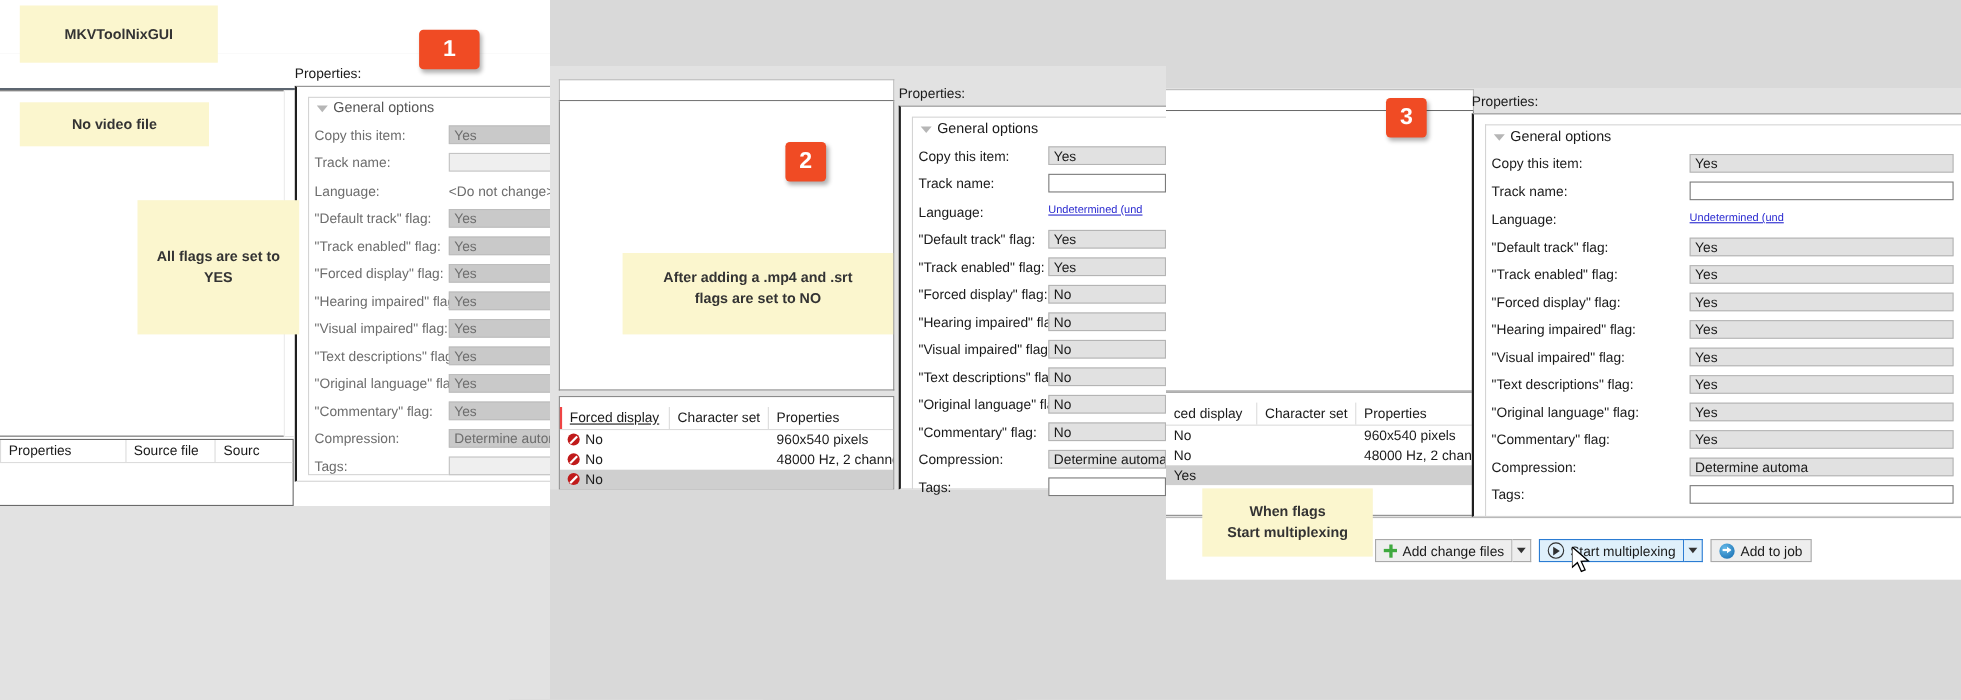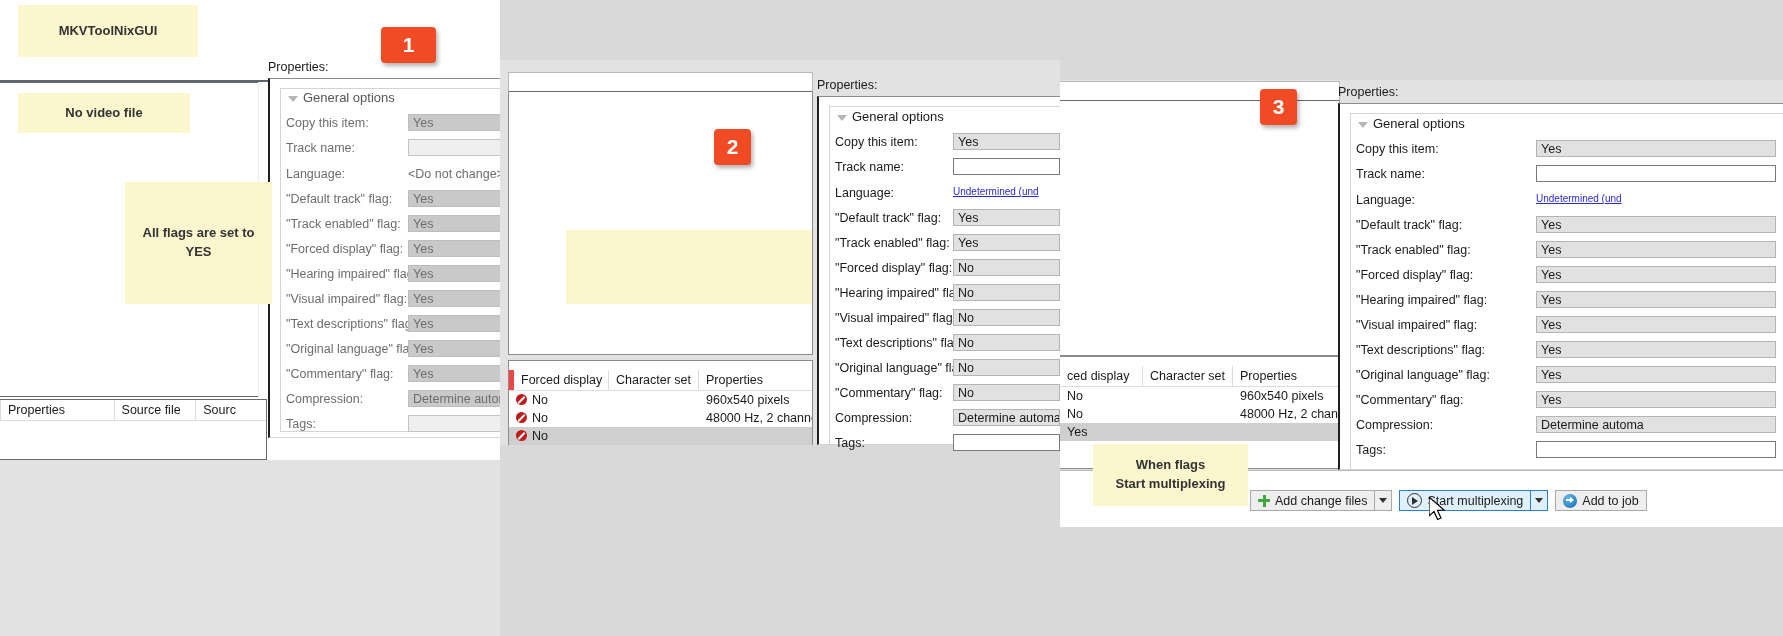--- a/index.html
+++ b/index.html
@@ -221,21 +221,21 @@
 
 <div style="position:absolute;left:500px;top:0;width:1283px;height:636px;background:#d9d9d9;"></div>
 
 <div class="panel" style="left:500px;top:60px;width:560px;height:385px;background:#e2e2e2;">
 
   <div class="groupbox" style="position:absolute;left:8px;top:12px;width:305px;height:20px;border-color:#b9b9b9;border-bottom:1px solid #6a6a6a;"></div>
   <div class="groupbox" style="position:absolute;left:8px;top:32px;width:305px;height:263px;border-color:#8a8a8a;border-top:none;"></div>
 
   <div class="tbl" style="left:8px;top:300px;width:305px;height:85px;border:1px solid #8a8a8a;">
     <div class="hdr" style="margin-top:9px;">
-      <div style="width:100px;border-left:5px solid #ef4444;">Forced display</div>
+      <div style="width:100px;border-left:2px solid #ef4444;text-decoration:underline;">Forced display</div>
       <div style="width:90px;">Character set</div>
       <div style="width:113px;border-right:none;">Properties</div>
     </div>
     <div class="row">
       <div style="width:100px;"><span class="noicon"></span><span>No</span></div>
       <div style="width:90px;"></div>
       <div style="width:113px;">960x540 pixels</div>
     </div>
     <div class="row">
       <div style="width:100px;"><span class="noicon"></span><span>No</span></div>
@@ -307,20 +307,24 @@
       <span class="props-label dark" style="position:absolute;left:0;top:2px;">Compression:</span>
       <div class="field active" style="position:absolute;left:118px;top:0;width:107px;">Determine automa</div>
     </div>
     <div style="position:relative;height:25px;">
       <span class="props-label dark" style="position:absolute;left:0;top:2px;">Tags:</span>
       <div class="field blank white" style="position:absolute;left:118px;top:0;width:107px;"></div>
     </div>
   </div>
 
   <div class="note" style="position:absolute;left:66px;top:170px;width:246px;height:74px;flex-direction:column;justify-content:center;">
+    <div>
+      <span>After adding a .mp4 and .srt</span><br>
+      <span>flags are set to NO</span>
+    </div>
     <div style="height:11px;"></div>
   </div>
 
   <div class="badge" style="position:absolute;left:214px;top:69px;width:37px;height:36px;">
     <span>2</span>
   </div>
 </div>
 
 <div class="panel" style="left:1060px;top:80px;width:723px;height:446px;background:#e2e2e2;">
 

